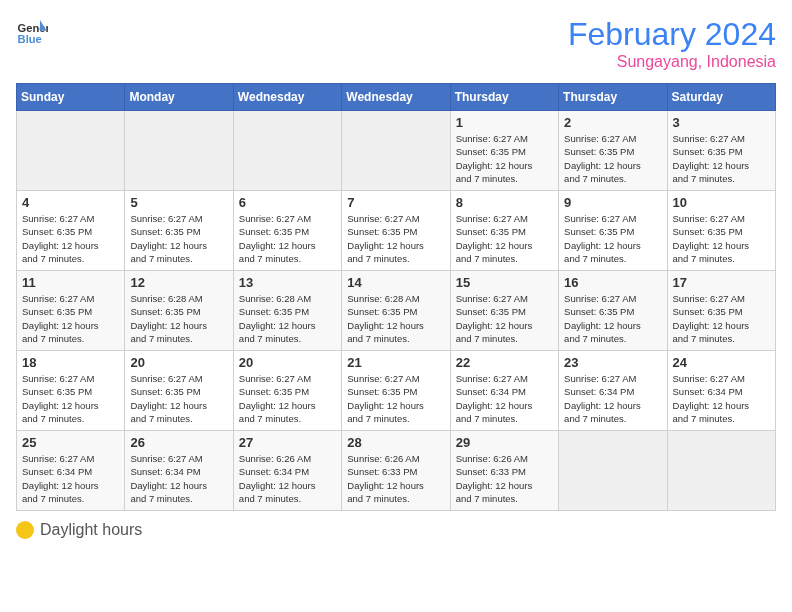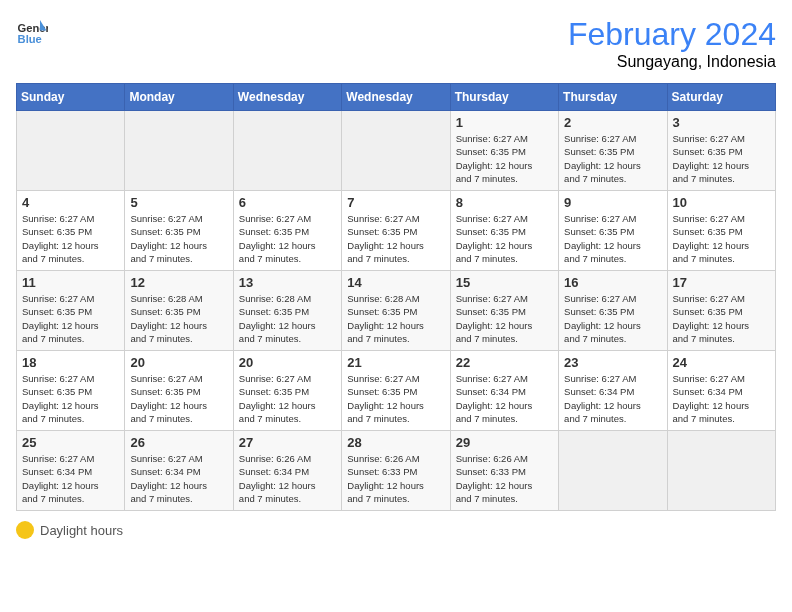--- a/index.html
+++ b/index.html
@@ -29,21 +29,21 @@
       text-align: right;
     }
     .title-block h1 {
       font-size: 32px;
       font-weight: normal;
       color: #3b82f6;
     }
     .title-block h2 {
       font-size: 16px;
       font-weight: normal;
-      color: #000000;
+      color: #ec4899;
     }
     table {
       width: 100%;
       border-collapse: collapse;
       table-layout: fixed;
     }
     thead th {
       background-color: #4472c4;
       color: #ffffff;
       font-size: 12px;
@@ -73,21 +73,21 @@
     .day-info {
       font-size: 9.5px;
       line-height: 1.4;
       color: #333;
     }
     .empty-cell {
       background: #f0f0f0 !important;
     }
     .footer {
       margin-top: 10px;
-      font-size: 13px;
+      font-size: 16px;
       color: #555;
       display: flex;
       align-items: center;
       gap: 6px;
     }
     .sun-icon {
       width: 18px;
       height: 18px;
       background: #f5c518;
       border-radius: 50%;

